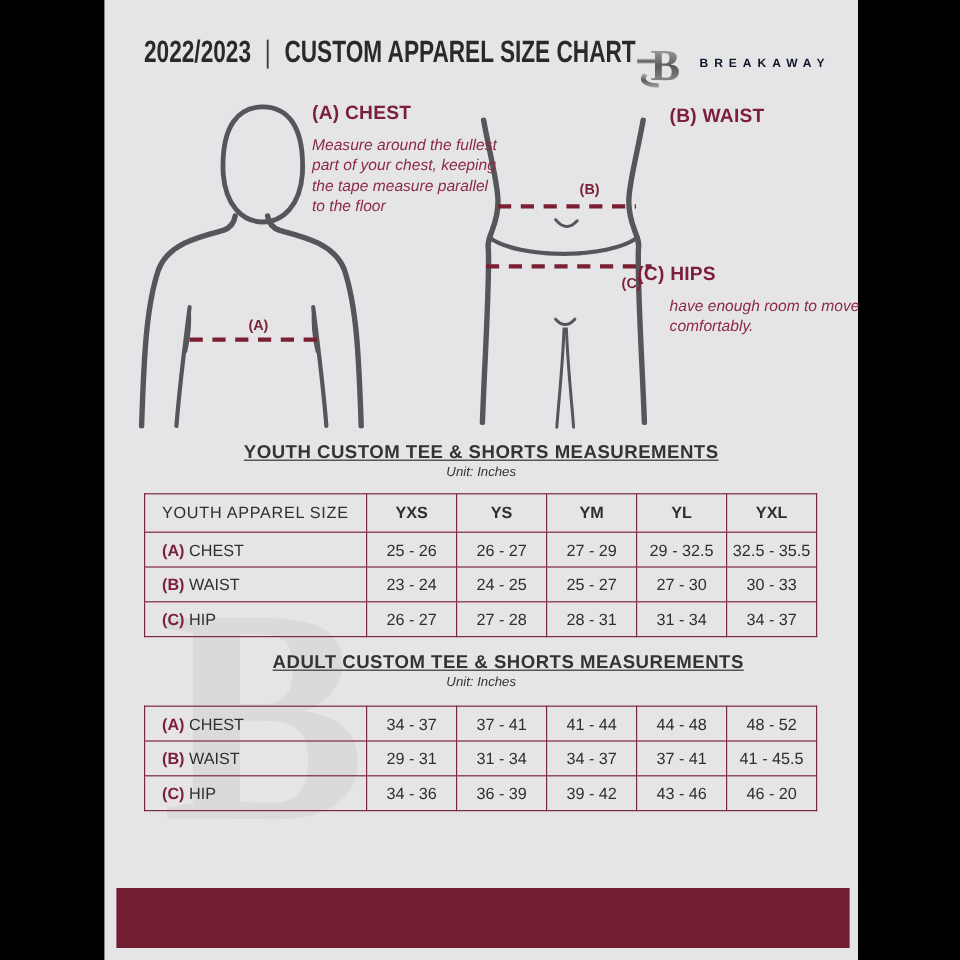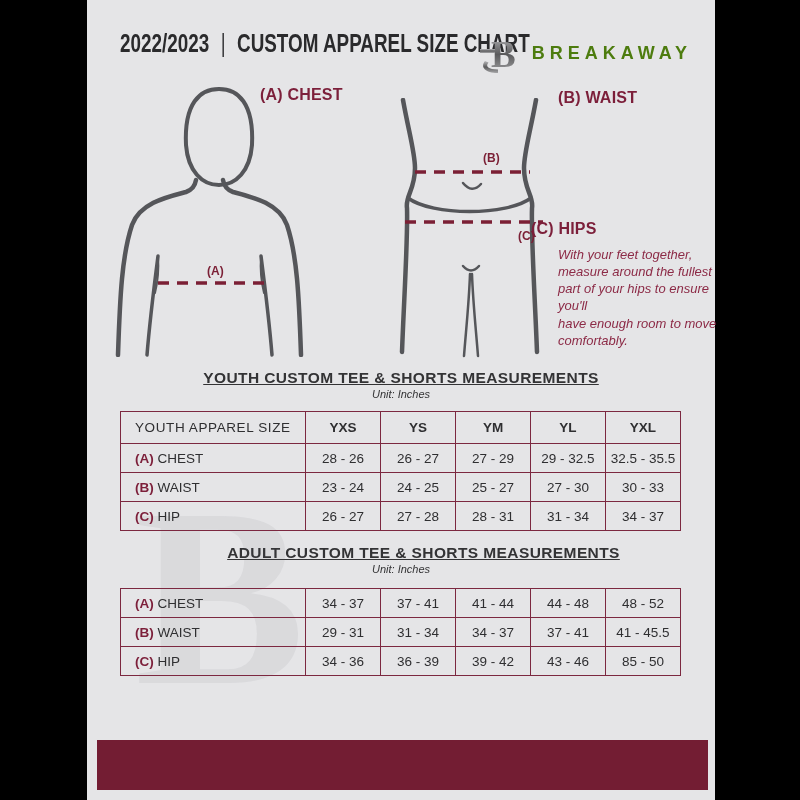--- a/index.html
+++ b/index.html
@@ -8,21 +8,21 @@
   .page { position:absolute; left:87px; top:0; width:628px; height:800px;
           background:#e5e5e7; }
 
   
   .hdr { position:absolute; left:33px; top:24px; width:572px; height:42px; }
   .hdr-title { position:absolute; left:0; top:6px; white-space:nowrap;
     font-weight:700; font-size:23px; color:#2a2a2c; letter-spacing:0px;
     transform:scale(0.82,1.12); transform-origin:left center; }
   .hdr-title .sep { margin:0 14px; font-weight:400; color:#3a3a3c; }
   .brand { position:absolute; right:0; top:8px; display:flex; align-items:center; }
-  .brand-name { font-weight:700; font-size:18px; letter-spacing:5px; color:#4d7c0f; }
+  .brand-name { font-weight:700; font-size:10px; letter-spacing:5px; color:#0f172a; }
 
   
   .fig { position:absolute; }
   .fig-upper { left:25px; top:85px; }
   .fig-lower { left:300px; top:98px; }
 
   
   .guide-head { position:absolute; font-weight:700; font-size:16px; color:#7c1f3a;
                 letter-spacing:.2px; }
   .guide-text { position:absolute; font-style:italic; font-size:13px; line-height:1.32;
@@ -109,47 +109,47 @@
       <path stroke-width="2.5" d="M83,176 C82,205 79,232 77,258"></path>
       <path stroke-width="2.5" d="M85,176 C86,205 89,232 91,258"></path>
     </g>
     <path d="M28,74 L143,74" stroke="#7b1f35" stroke-width="3.5" stroke-dasharray="11,8" fill="none"></path>
     <text x="96" y="64" font-size="12" font-weight="700" fill="#7b1f35">(B)</text>
     <path d="M18,124 L156,124" stroke="#7b1f35" stroke-width="3.5" stroke-dasharray="11,8" fill="none"></path>
     <text x="131" y="142" font-size="12" font-weight="700" fill="#7b1f35">(C)</text>
   </svg>
 
   <div class="guide-head gh-a">(A) CHEST</div>
+  <div class="guide-text gt-a">Measure around the fullest part of your chest, keeping the tape measure parallel to the floor</div>
 
   <div class="guide-head gh-b">(B) WAIST</div>
 
   <div class="guide-head gh-c">(C) HIPS</div>
   <div class="guide-text gt-c">
-    <span>With your feet together, measure around the fullest part of your hips to ensure you'll</span>
     <span style="display:block">have enough room to move comfortably.</span>
   </div>
 
   <div class="watermark">B</div>
 
   <div class="sec-title yt-title">YOUTH CUSTOM TEE &amp; SHORTS MEASUREMENTS</div>
   <div class="sec-unit yt-unit">Unit: Inches</div>
 
   <table class="size tbl-youth">
     <tbody>
         <tr class="hd">
       <td class="lbl lbl-hd">YOUTH APPAREL SIZE</td>
       <td class="val size-hd">YXS</td>
       <td class="val size-hd">YS</td>
       <td class="val size-hd">YM</td>
       <td class="val size-hd">YL</td>
       <td class="val size-hd">YXL</td>
     </tr>
     <tr>
       <td class="lbl"><span class="pfx">(A)</span> <span>CHEST</span></td>
-      <td class="val">28 - 26</td>
+      <td class="val">25 - 26</td>
       <td class="val">26 - 27</td>
       <td class="val">27 - 29</td>
       <td class="val">29 - 32.5</td>
       <td class="val">32.5 - 35.5</td>
     </tr>
     <tr>
       <td class="lbl"><span class="pfx">(B)</span> <span>WAIST</span></td>
       <td class="val">23 - 24</td>
       <td class="val">24 - 25</td>
       <td class="val">25 - 27</td>
@@ -187,20 +187,20 @@
       <td class="val">34 - 37</td>
       <td class="val">37 - 41</td>
       <td class="val">41 - 45.5</td>
     </tr>
     <tr>
       <td class="lbl"><span class="pfx">(C)</span> <span>HIP</span></td>
       <td class="val">34 - 36</td>
       <td class="val">36 - 39</td>
       <td class="val">39 - 42</td>
       <td class="val">43 - 46</td>
-      <td class="val">85 - 50</td>
+      <td class="val">46 - 20</td>
     </tr>
   </tbody>
     </table>
 
   <div class="footer-bar"></div>
 
 </div>
 
 </body></html>

